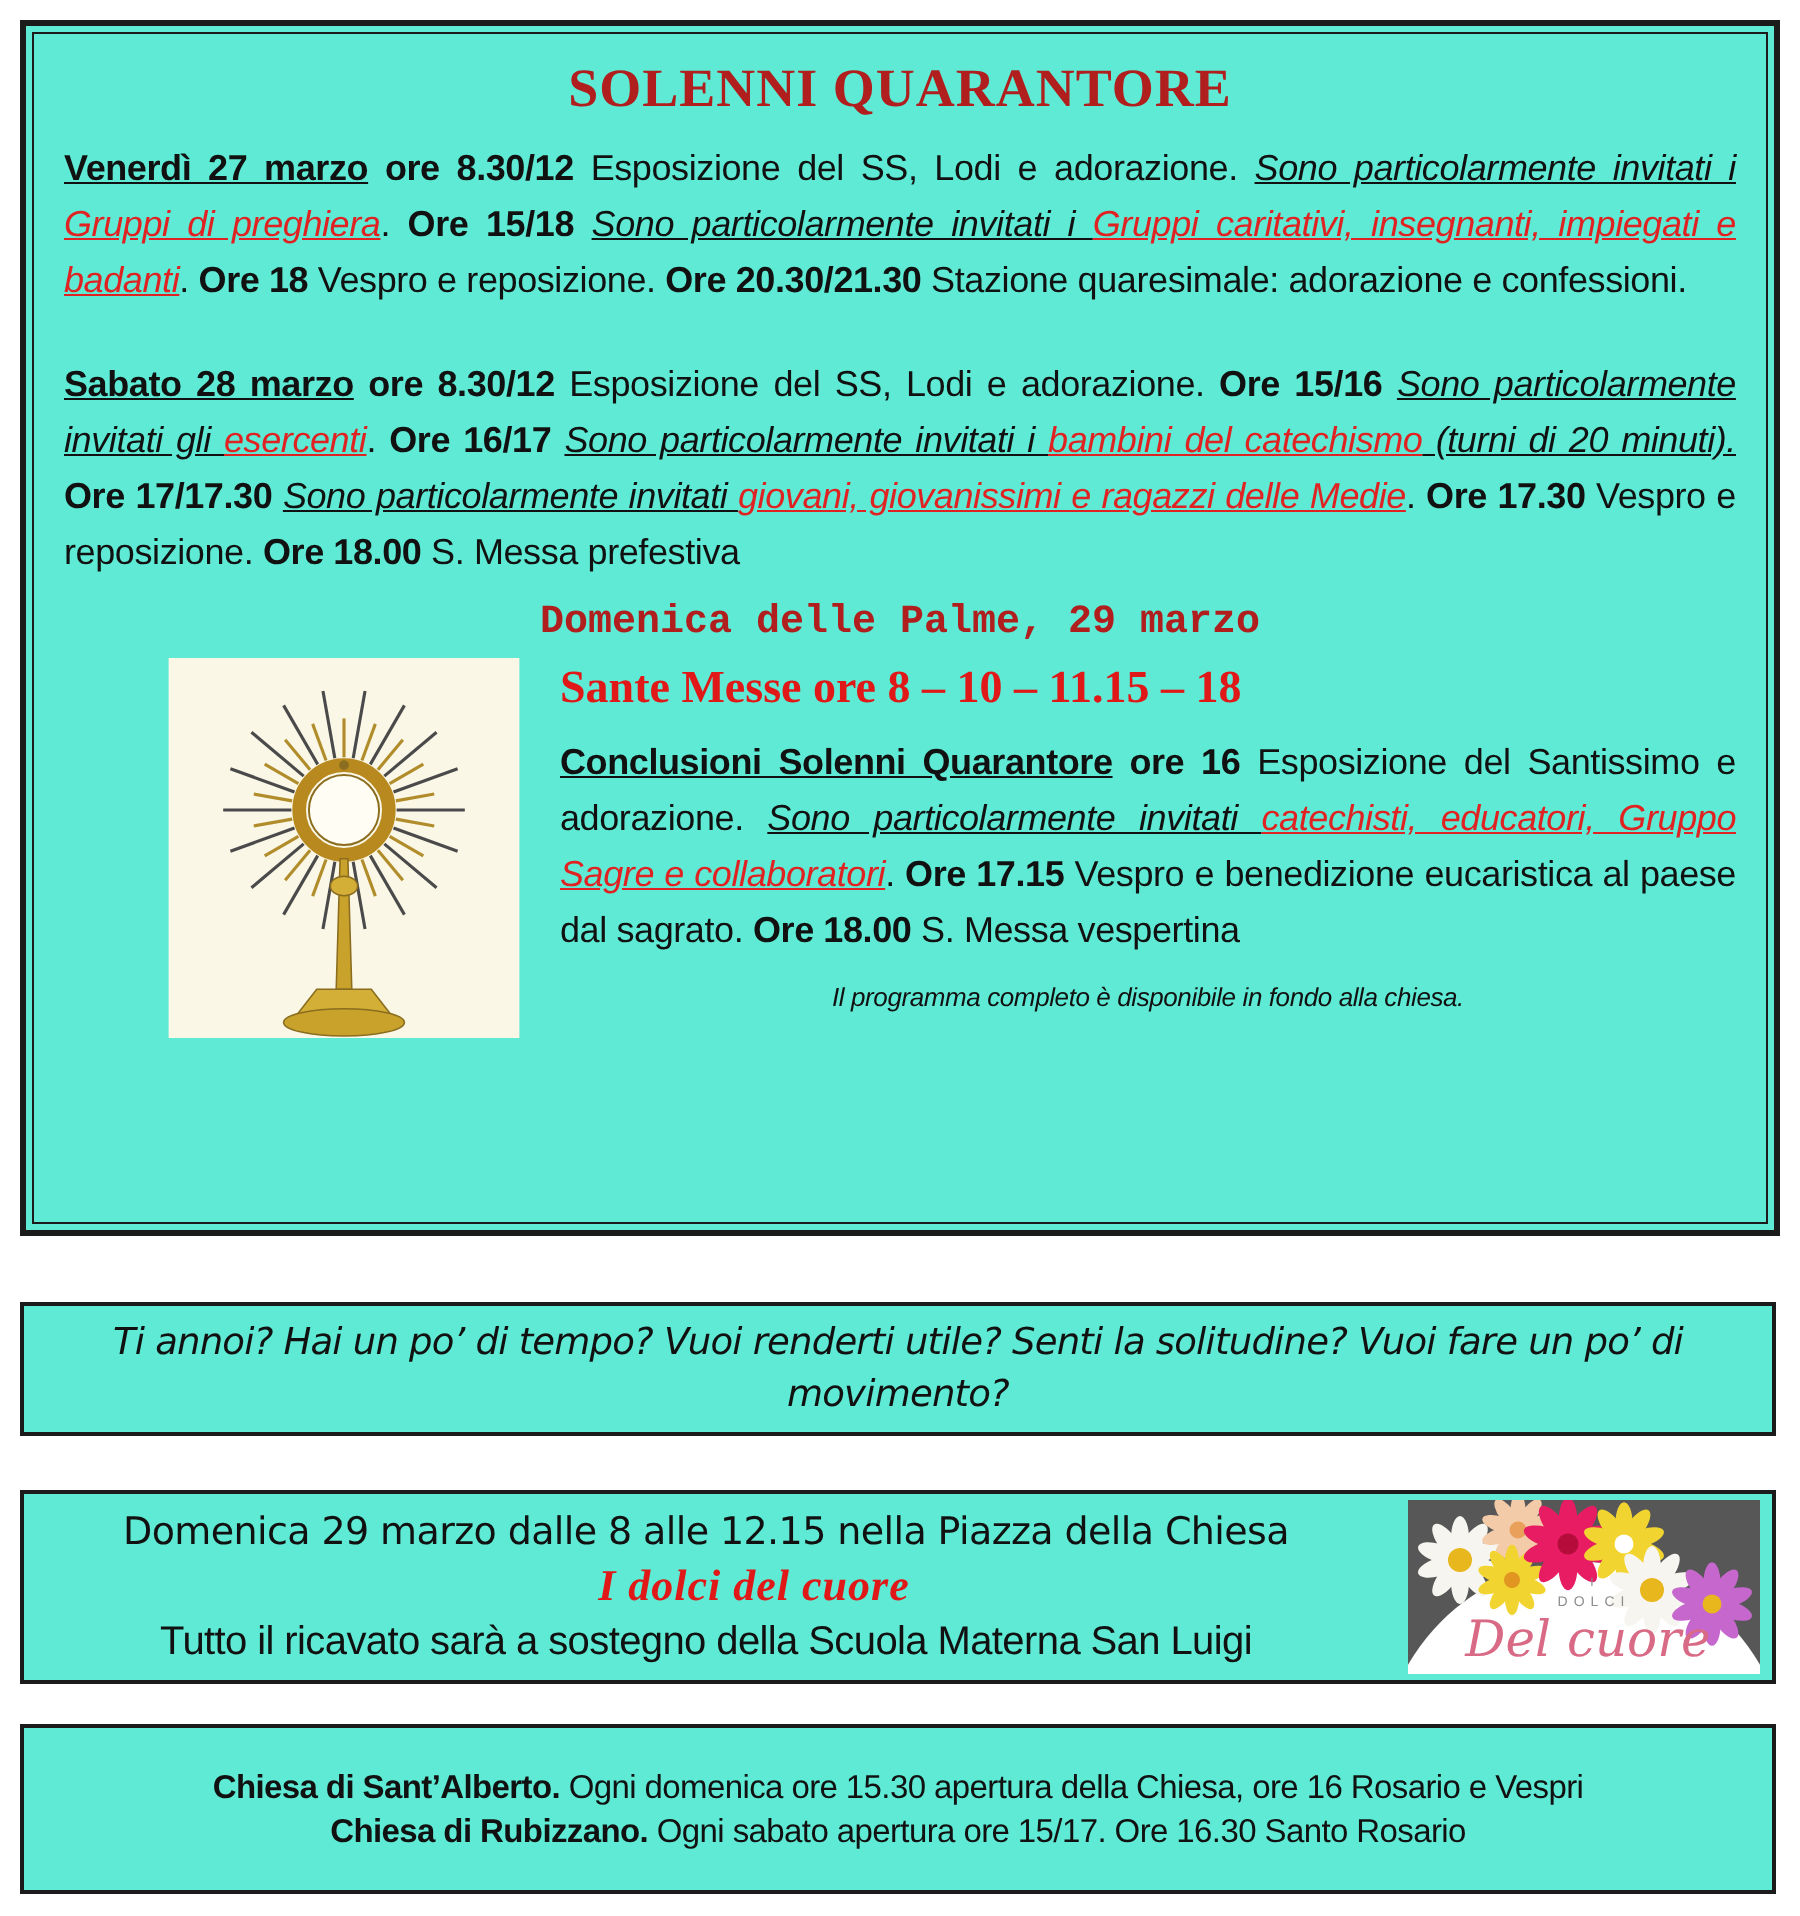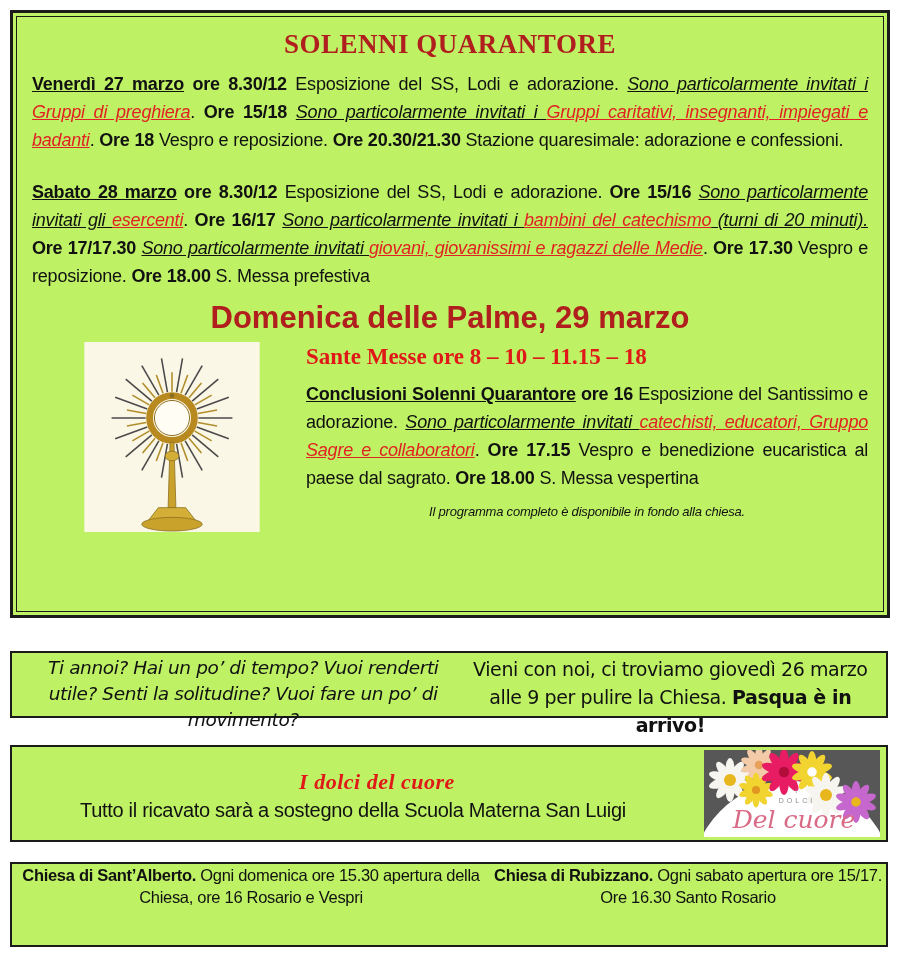--- a/index.html
+++ b/index.html
@@ -1,77 +1,77 @@
 <!DOCTYPE html>
 <html><head>
 <meta charset="utf-8">
 <style>
   * { margin:0; padding:0; box-sizing:border-box; }
   html,body { background:#ffffff; }
   body {
     width:900px; height:958px; position:relative;
     font-family:"Liberation Sans", sans-serif; color:#111;
   }
-  .box { position:absolute; background:#bef264; }
+  .box { position:absolute; background:#5eead4; }
   
   #box1 { left:10px; top:10px; width:880px; height:608px; border:3px solid #1b1b1b; }
   #box1-inner { border:1px solid #1b1b1b; margin:3px; height:calc(100% - 6px); padding:0 15px; overflow:hidden; }
   .main-title {
     margin-top:12px; text-align:center;
     font-family:"Liberation Serif", serif; font-weight:bold;
     font-size:27px; letter-spacing:.5px; color:#b01e1e;
   }
   .para {
     font-size:18px; line-height:28px; text-align:justify;
     letter-spacing:-0.2px; margin-top:10px;
   }
   .para.second { margin-top:24px; }
   .h-palme {
     margin-top:10px; text-align:center; color:#b01e1e;
-    font-family:Liberation Sans, sans-serif; font-weight:bold; font-size:31px;
+    font-family:Liberation Mono, monospace; font-weight:bold; font-size:20px;
   }
   .para.rami { margin-top:2px; line-height:27px; }
-  .bottom-row { display:flex; margin-top:6px;gap:26px; }
+  .bottom-row { display:flex; margin-top:6px; }
   .img-col { width:248px; flex:0 0 248px; }
   .monstrance { margin-left:50px; width:180px; height:190px; display:block; }
   .right-col { flex:1; }
   .h-messe {
     margin-top:2px; color:#e01818;
     font-family:"Liberation Serif", serif; font-weight:bold; font-size:23px;
   }
   .para.conclusioni { margin-top:10px; }
   .programma { margin-top:12px; text-align:center; font-style:italic; font-size:13px; letter-spacing:-0.2px; }
 
   
   .b { font-weight:bold; }
   .u { text-decoration:underline; }
   .i { font-style:italic;text-decoration:underline; }
   .r { color:#e02222; }
 
   
   #box2 { left:10px; top:651px; width:878px; height:67px; border:2px solid #1b1b1b;
-          display:flex; justify-content:center; padding:2px 10px; }
+          display:flex; flex-direction:column; justify-content:center; padding:2px 10px; }
   #box2 .l1 { font-family:"DejaVu Sans", sans-serif; font-style:italic; font-size:18.5px;
               text-align:center; letter-spacing:-0.4px; line-height:26px; }
   #box2 .l2 { font-family:"DejaVu Sans", sans-serif; font-size:19px;
               text-align:center; letter-spacing:-0.4px; line-height:28px; }
 
   
   #box3 { left:10px; top:745px; width:878px; height:97px; border:2px solid #1b1b1b; }
   #box3 .text-area { position:absolute; left:0; top:0; right:192px; bottom:0;
                      display:flex; flex-direction:column; justify-content:center; }
   #box3 .l1 { font-family:"DejaVu Sans", sans-serif; font-size:19px; text-align:center; letter-spacing:-0.3px; }
   #box3 .l2 { font-family:"Liberation Serif", serif; font-weight:bold; font-style:italic;
               font-size:22px; color:#e01818; text-align:center; margin-top:3px; letter-spacing:.5px;padding-left:48px; }
   #box3 .l3 { font-size:20px; text-align:center; margin-top:4px; letter-spacing:-0.3px; }
   .dolci-logo { position:absolute; right:6px; top:3px; width:176px; height:87px; }
 
   
   #box4 { left:10px; top:862px; width:878px; height:85px; border:2px solid #1b1b1b;
-          display:flex; justify-content:center; }
+          display:flex; flex-direction:column; justify-content:center; }
   #box4 .line { text-align:center; font-size:16.5px; line-height:22px; letter-spacing:-0.3px; }
 </style>
 </head>
 <body>
 
 <div class="box" id="box1">
   <div id="box1-inner">
     <div class="main-title">SOLENNI QUARANTORE</div>
 
     <p class="para"><span class="b u">Venerdì 27 marzo</span><span class="b"> ore 8.30/12 </span><span>Esposizione del SS, Lodi e adorazione. </span><span class="i">Sono particolarmente invitati i </span><span class="i r">Gruppi di preghiera</span><span>. </span><span class="b">Ore 15/18 </span><span class="i">Sono particolarmente invitati i </span><span class="i r">Gruppi caritativi, insegnanti, impiegati e badanti</span><span>. </span><span class="b">Ore 18 </span><span>Vespro e reposizione. </span><span class="b">Ore 20.30/21.30 </span><span>Stazione quaresimale: adorazione e confessioni.</span></p>
@@ -135,25 +135,25 @@
         <div class="h-messe">Sante Messe ore 8 – 10 – 11.15 – 18</div>
         <p class="para conclusioni"><span class="b u">Conclusioni Solenni Quarantore</span><span class="b"> ore 16 </span><span>Esposizione del Santissimo e adorazione. </span><span class="i">Sono particolarmente invitati </span><span class="i r">catechisti, educatori, Gruppo Sagre e collaboratori</span><span>. </span><span class="b">Ore 17.15 </span><span>Vespro e benedizione eucaristica al paese dal sagrato. </span><span class="b">Ore 18.00 </span><span>S. Messa vespertina</span></p>
         <div class="programma">Il programma completo è disponibile in fondo alla chiesa.</div>
       </div>
     </div>
   </div>
 </div>
 
 <div class="box" id="box2">
   <div class="l1">Ti annoi? Hai un po’ di tempo? Vuoi renderti utile? Senti la solitudine? Vuoi fare un po’ di movimento?</div>
-  <div class="l2"><span>Vieni con noi, ci troviamo giovedì 26 marzo alle 9 per pulire la Chiesa. </span><span class="b">Pasqua è in arrivo!</span></div>
 </div>
 
 <div class="box" id="box3">
   <div class="text-area">
+    <div class="l1">Domenica 29 marzo dalle 8 alle 12.15 nella Piazza della Chiesa</div>
     <div class="l2">I dolci del cuore</div>
     <div class="l3">Tutto il ricavato sarà a sostegno della Scuola Materna San Luigi</div>
   </div>
 
   <svg class="dolci-logo" viewBox="0 0 176 87" xmlns="http://www.w3.org/2000/svg">
     <rect x="0" y="0" width="176" height="87" fill="#575757"></rect>
     <ellipse cx="88" cy="135" rx="102" ry="104" fill="#ffffff"></ellipse>
     <defs>
       <g id="daisy">
         <g id="petals">

